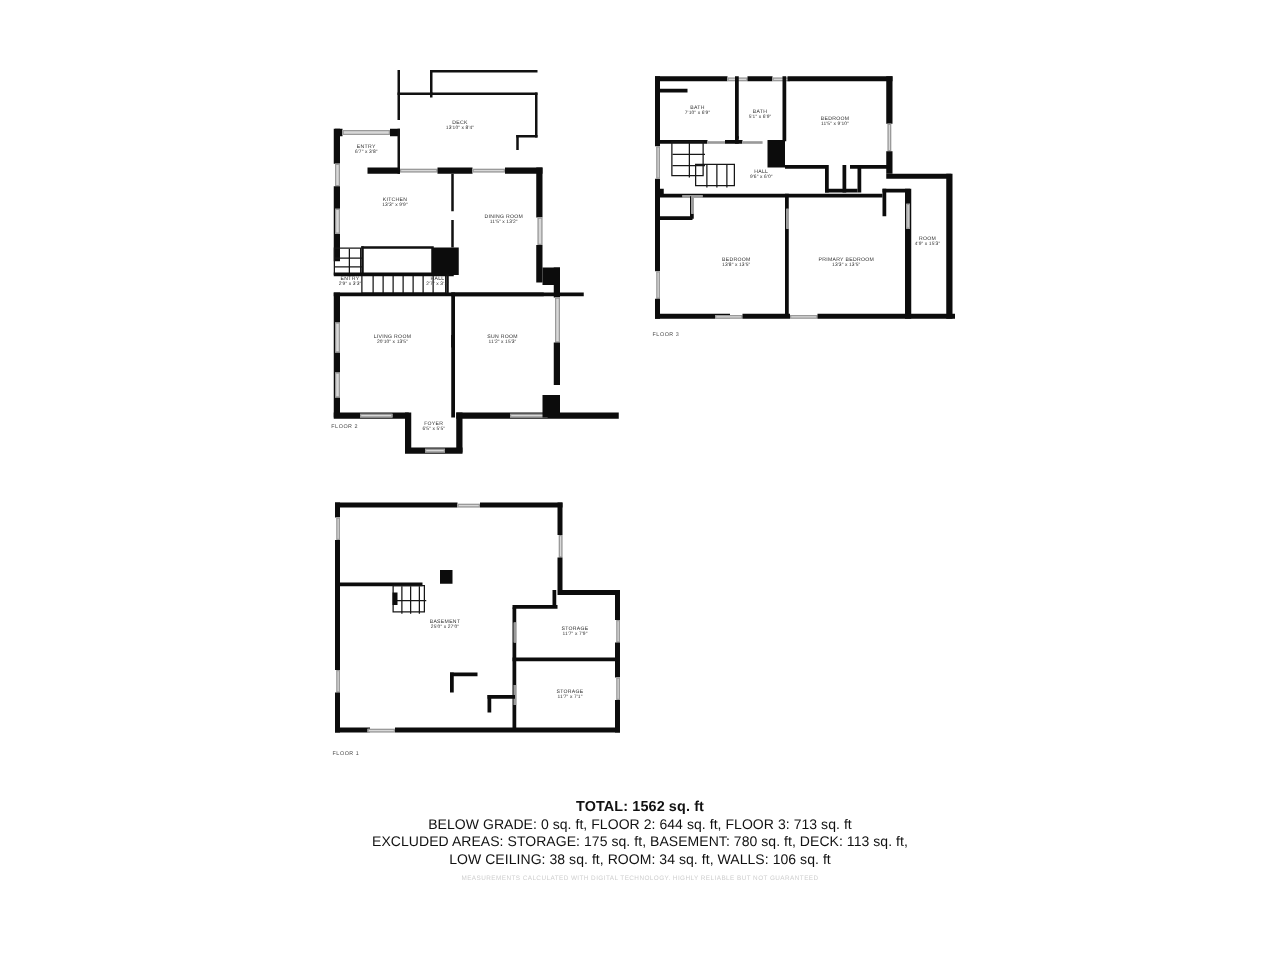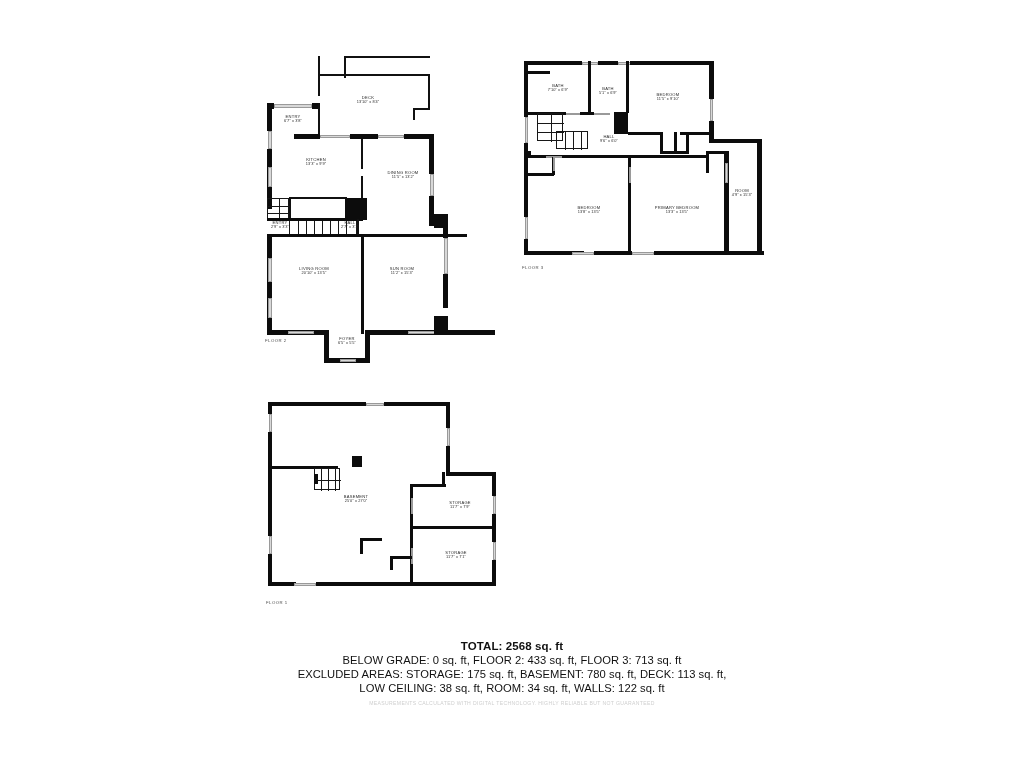--- a/index.html
+++ b/index.html
@@ -310,21 +310,21 @@
     </div>
     <div class="room-label" style="left:192px;top:152px;">
       <div class="nm">STORAGE</div>
       <div class="dim">11'7" x 7'1"</div>
     </div>
 
     <div class="floor-tag" style="left:2px;top:202px;">FLOOR 1</div>
   </div>
 
   <div class="summary" style="top:640px;">
-    <div class="total">TOTAL: 2568 sq. ft</div>
-    <div class="line">BELOW GRADE: 0 sq. ft, FLOOR 2: 433 sq. ft, FLOOR 3: 713 sq. ft</div>
+    <div class="total">TOTAL: 1562 sq. ft</div>
+    <div class="line">BELOW GRADE: 0 sq. ft, FLOOR 2: 644 sq. ft, FLOOR 3: 713 sq. ft</div>
     <div class="line">EXCLUDED AREAS: STORAGE: 175 sq. ft, BASEMENT: 780 sq. ft, DECK: 113 sq. ft,</div>
-    <div class="line">LOW CEILING: 38 sq. ft, ROOM: 34 sq. ft, WALLS: 122 sq. ft</div>
+    <div class="line">LOW CEILING: 38 sq. ft, ROOM: 34 sq. ft, WALLS: 106 sq. ft</div>
   </div>
 
   <div class="disclaimer" style="top:700px;">MEASUREMENTS CALCULATED WITH DIGITAL TECHNOLOGY. HIGHLY RELIABLE BUT NOT GUARANTEED</div>
 
 </div>
 
 </body></html>

